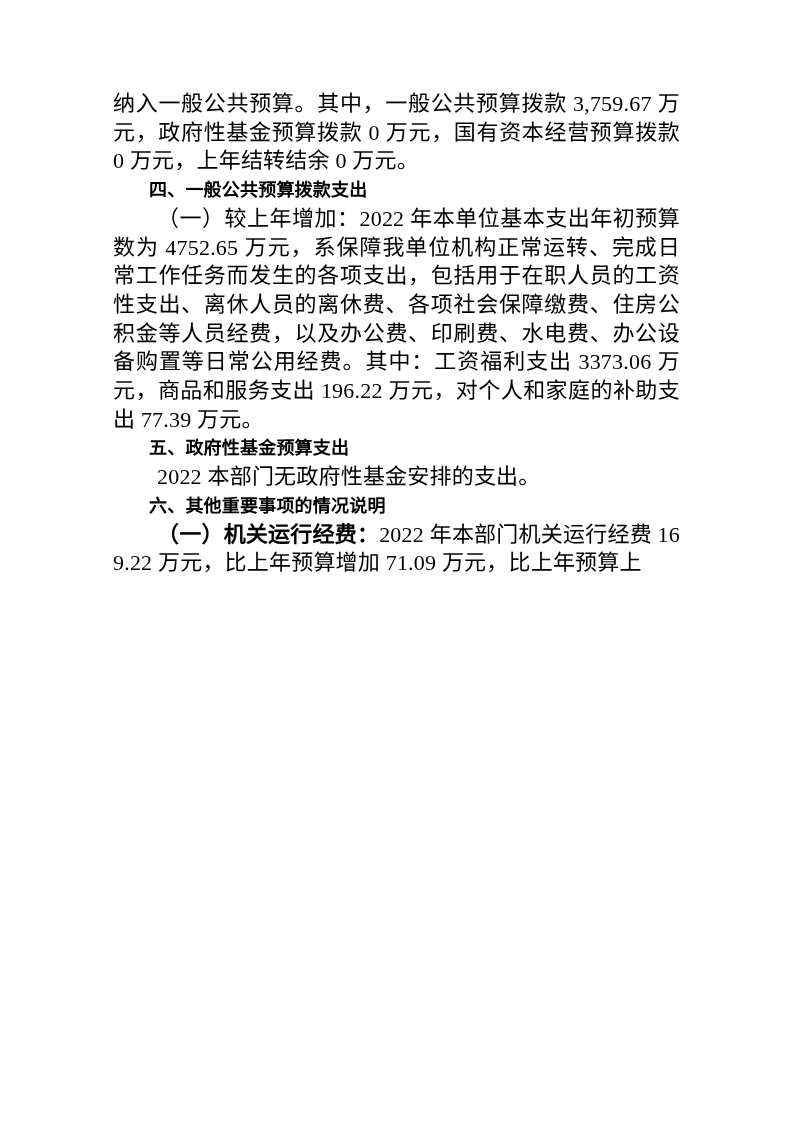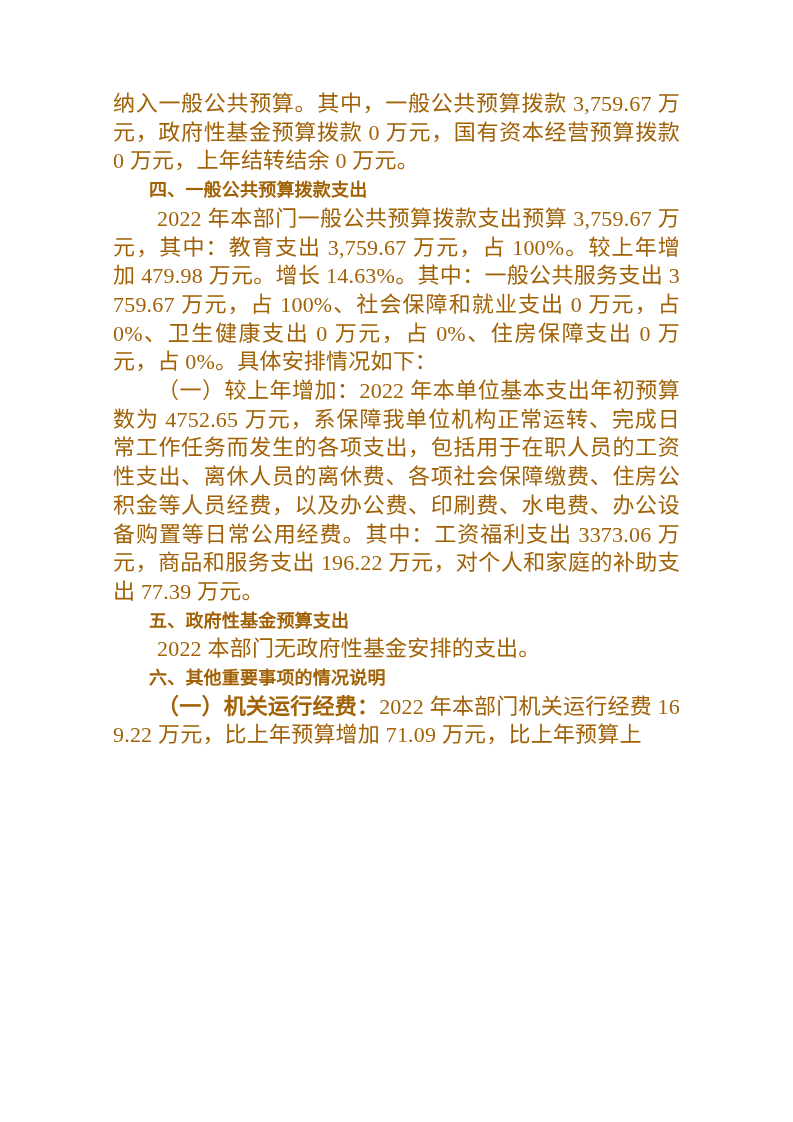--- a/index.html
+++ b/index.html
@@ -11,21 +11,21 @@
     width: 793px;
     height: 1122px;
     overflow: hidden;
   }
   .page {
     box-sizing: border-box;
     width: 793px;
     height: 1122px;
     padding: 90px 113px 0 113px;
     background: #ffffff;
-    color: #a16207;
+    color: #000000;
     font-family: "Liberation Serif", "DejaVu Serif", serif;
     font-size: 22px;
     line-height: 28.7px;
     text-align: justify;
     letter-spacing: 0.2px;
   }
   .para {
     margin: 0;
     padding: 0;
     text-indent: 2em;
@@ -54,21 +54,20 @@
 </head>
 <body>
 
 <div class="page">
 
   <p class="para flush">纳入一般公共预算。其中，一般公共预算拨款 3,759.67 万元，政府性基金预算拨款 0 万元，国有资本经营预算拨款 0 万元，上年结转结余 0 万元。</p>
 
 
   <h2 class="heading">四、一般公共预算拨款支出</h2>
 
-  <p class="para">2022 年本部门一般公共预算拨款支出预算 3,759.67 万元，其中：教育支出 3,759.67 万元，占 100%。较上年增加 479.98 万元。增长 14.63%。其中：一般公共服务支出 3759.67 万元，占 100%、社会保障和就业支出 0 万元，占 0%、卫生健康支出 0 万元，占 0%、住房保障支出 0 万元，占 0%。具体安排情况如下：</p>
 
   <p class="para">
     <span class="lead-regular">（一）较上年增加：</span><span>2022 年本单位基本支出年初预算数为 4752.65 万元，系保障我单位机构正常运转、完成日常工作任务而发生的各项支出，包括用于在职人员的工资性支出、离休人员的离休费、各项社会保障缴费、住房公积金等人员经费，以及办公费、印刷费、水电费、办公设备购置等日常公用经费。其中：工资福利支出 3373.06 万元，商品和服务支出 196.22 万元，对个人和家庭的补助支出 77.39 万元。</span>
   </p>
 
 
   <h2 class="heading">五、政府性基金预算支出</h2>
 
   <p class="para">2022 本部门无政府性基金安排的支出。</p>
 

